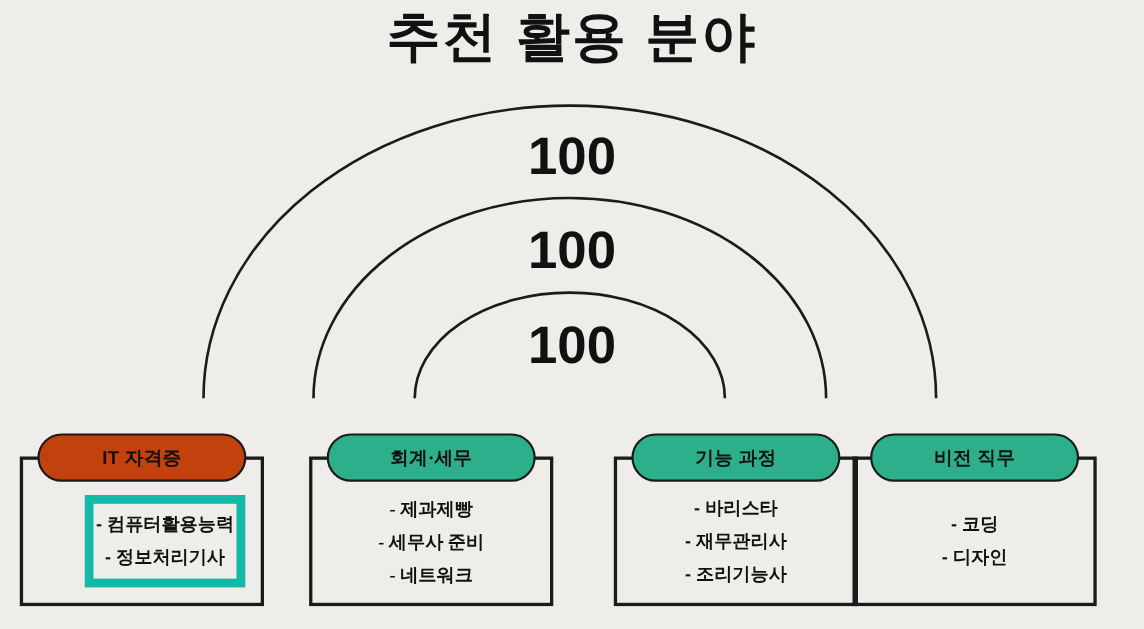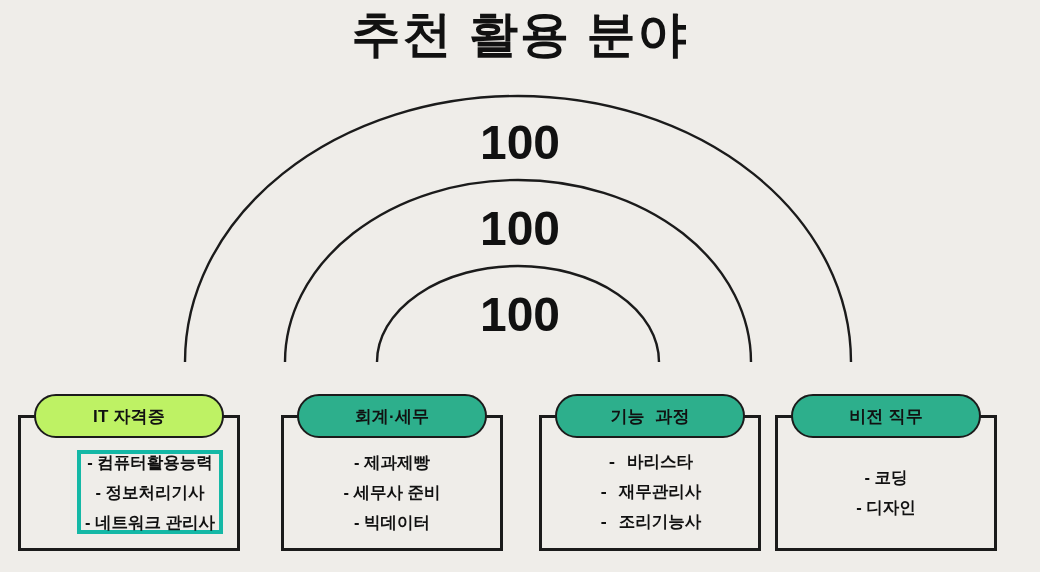--- a/index.html
+++ b/index.html
@@ -61,22 +61,22 @@
   .col {
     position: absolute;
     top: 415px;
     width: 222px;
     height: 136px;
     box-sizing: border-box;
     border: 3px solid #1b1b1b;
     background: transparent;
   }
   .col.c0 { left: 18px; }
-  .col.c1 { left: 281px; }
-  .col.c2 { left: 539px; font-family: Liberation Mono, monospace; }
+  .col.c1 { left: 281px; font-family: Liberation Serif, serif; }
+  .col.c2 { left: 558px; }
   .col.c3 { left: 775px; padding-left: 16px; }
 
   
   .pill {
     position: absolute;
     top: -24px;
     left: 50%;
     transform: translateX(-50%);
     width: 190px;
     height: 44px;
@@ -85,40 +85,40 @@
     border-radius: 24px;
     display: flex;
     align-items: center;
     justify-content: center;
     font-size: 17px;
     font-weight: 700;
     color: #111111;
     white-space: nowrap;
     letter-spacing: 0.2px;
   }
-  .pill.red   { background: #bef264; }
+  .pill.red   { background: #c2410c; }
   .pill.green { background: #2daf8c; }
 
   
   .items {
     position: absolute;
     left: 14px;
     right: 14px;
     top: 32px;
     bottom: 14px;
     box-sizing: border-box;
     display: flex;
     flex-direction: column;
     justify-content: center;
     align-items: center;
     gap: 9px;
     padding: 6px 2px;
   }
   .items.highlight {
-    border: 4px solid #14b8a6;
+    border: 8px solid #14b8a6;
     margin-left: 42px;
   }
   .item {
     font-size: 16.5px;
     font-weight: 700;
     color: #111111;
     line-height: 21px;
     white-space: nowrap;
     text-align: center;
   }
@@ -138,30 +138,29 @@
 
   <div class="arc-value v0">100</div>
   <div class="arc-value v1">100</div>
   <div class="arc-value v2">100</div>
 
   <div class="col c0">
     <div class="pill red">IT 자격증</div>
     <div class="items highlight">
       <div class="item">- 컴퓨터활용능력</div>
       <div class="item">- 정보처리기사</div>
-      <div class="item">- 네트워크 관리사</div>
     </div>
   </div>
 
   <div class="col c1">
     <div class="pill green">회계·세무</div>
     <div class="items">
       <div class="item">- 제과제빵</div>
       <div class="item">- 세무사 준비</div>
-      <div class="item">- 빅데이터</div>
+      <div class="item">- 네트워크</div>
     </div>
   </div>
 
   <div class="col c2">
     <div class="pill green">기능 과정</div>
     <div class="items">
       <div class="item">- 바리스타</div>
       <div class="item">- 재무관리사</div>
       <div class="item">- 조리기능사</div>
     </div>

